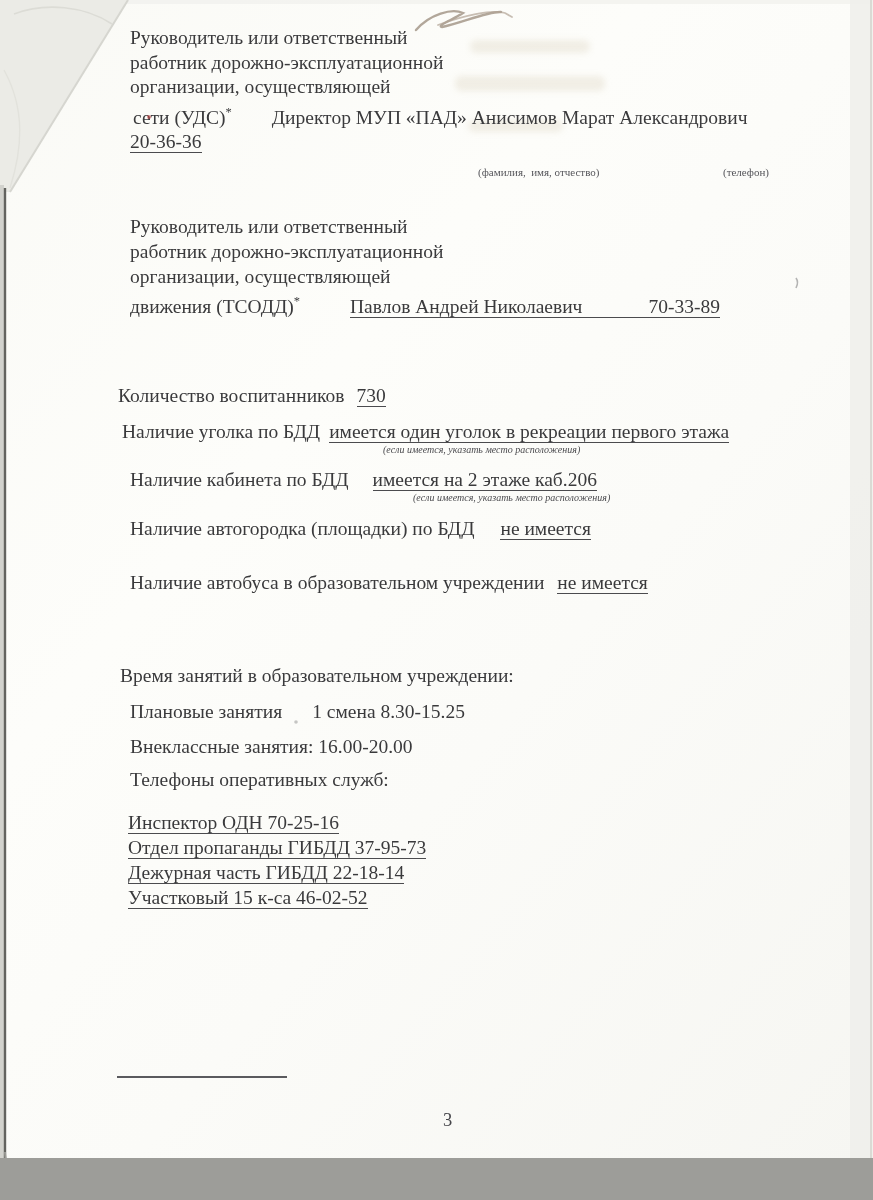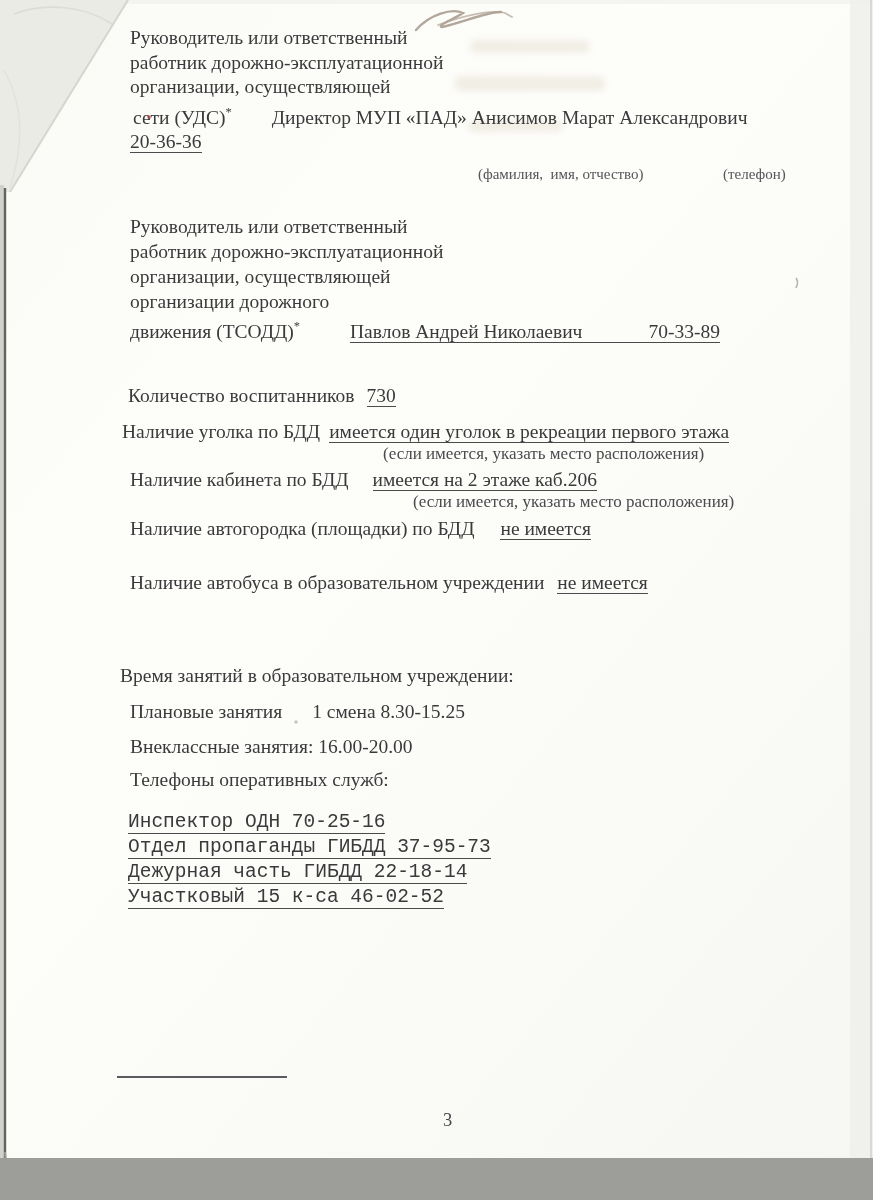--- a/index.html
+++ b/index.html
@@ -8,22 +8,22 @@
     background:linear-gradient(130deg,#fafaf6 0%,#fdfdfa 35%,#fbfbf8 60%,#f6f6f2 100%);
     font-family:"Liberation Serif", serif;
     color:#3a3a3c;
   }
   .abs{position:absolute;}
   .t{font-size:19.5px;line-height:24.5px;white-space:nowrap;}
   .lh25{line-height:25px;}
   .u{border-bottom:1.8px solid #4b4b4e;}
   .sp{display:inline-block;}
   .sup{font-size:12.5px;vertical-align:super;}
-  .caption{font-size:15px;color:#55555a;white-space:pre;font-family:"Liberation Serif",serif;}
-  .hint{font-size:17px;color:#4a4a4e;white-space:nowrap;}
+  .caption{font-size:11px;color:#55555a;white-space:pre;font-family:"Liberation Serif",serif;}
+  .hint{font-size:10px;font-style:italic;color:#4a4a4e;white-space:nowrap;}
   .pagenum{font-size:18.5px;color:#45454a;}
   .sigline{border-top:2px solid #5a5a5e;height:0;}
   .smudge{position:absolute;background:rgba(173,152,112,0.15);filter:blur(3px);border-radius:6px;}
   .artifacts{position:absolute;left:0;top:0;pointer-events:none;z-index:6;}
   .txt{z-index:3;}
 </style>
 </head>
 <body>
 
 <div class="page">
@@ -43,27 +43,26 @@
       <span class="u">20-36-36</span>
     </div>
   </div>
   <div class="abs caption txt" style="left:478px;top:166px;">(фамилия,  имя, отчество)</div>
   <div class="abs caption txt" style="left:723px;top:166px;">(телефон)</div>
 
   <div class="abs t lh25 txt" style="left:130px;top:214px;">
     <div>Руководитель или ответственный</div>
     <div>работник дорожно-эксплуатационной</div>
     <div>организации, осуществляющей</div>
-    <div>организации дорожного</div>
     <div>
       <span>движения (ТСОДД)</span><span class="sup">*</span><span class="sp" style="width:50px;"></span><span class="u"><span>Павлов Андрей Николаевич</span><span class="sp" style="width:66px;"></span><span>70-33-89</span></span>
     </div>
   </div>
 
-  <div class="abs t txt" style="left:128px;top:384px;">
+  <div class="abs t txt" style="left:118px;top:384px;">
     <span>Количество воспитанников</span><span class="sp" style="width:12px;"></span><span class="u">730</span>
   </div>
 
   <div class="abs t txt" style="left:122px;top:420px;">
     <span>Наличие уголка по БДД</span><span class="sp" style="width:9px;"></span><span class="u">имеется один уголок в рекреации первого этажа</span>
   </div>
   <div class="abs hint txt" style="left:383px;top:444px;">(если имеется, указать место расположения)</div>
 
   <div class="abs t txt" style="left:130px;top:468px;">
     <span>Наличие кабинета по БДД</span><span class="sp" style="width:24px;"></span><span class="u">имеется на 2 этаже каб.206</span>
@@ -78,21 +77,21 @@
     <span>Наличие автобуса в образовательном учреждении</span><span class="sp" style="width:13px;"></span><span class="u">не имеется</span>
   </div>
 
   <div class="abs t txt" style="left:120px;top:664px;">Время занятий в образовательном учреждении:</div>
   <div class="abs t txt" style="left:130px;top:700px;">
     <span>Плановые занятия</span><span class="sp" style="width:30px;"></span><span>1 смена 8.30-15.25</span>
   </div>
   <div class="abs t txt" style="left:130px;top:735px;">Внеклассные занятия: 16.00-20.00</div>
   <div class="abs t txt" style="left:130px;top:768px;">Телефоны оперативных служб:</div>
 
-  <div class="abs t txt" style="left:128px;top:810px;line-height:25px;font-family:Liberation Mono, monospace;">
+  <div class="abs t txt" style="left:128px;top:810px;line-height:25px;">
     <div><span class="u">Инспектор ОДН 70-25-16</span></div>
     <div><span class="u">Отдел пропаганды ГИБДД 37-95-73</span></div>
     <div><span class="u">Дежурная часть ГИБДД 22-18-14</span></div>
     <div><span class="u">Участковый 15 к-са 46-02-52</span></div>
   </div>
 
   <div class="abs sigline txt" style="left:117px;top:1076px;width:170px;"></div>
   <div class="abs pagenum txt" style="left:443px;top:1110px;">3</div>
 
   <svg class="artifacts" width="873" height="1200" viewBox="0 0 873 1200">

